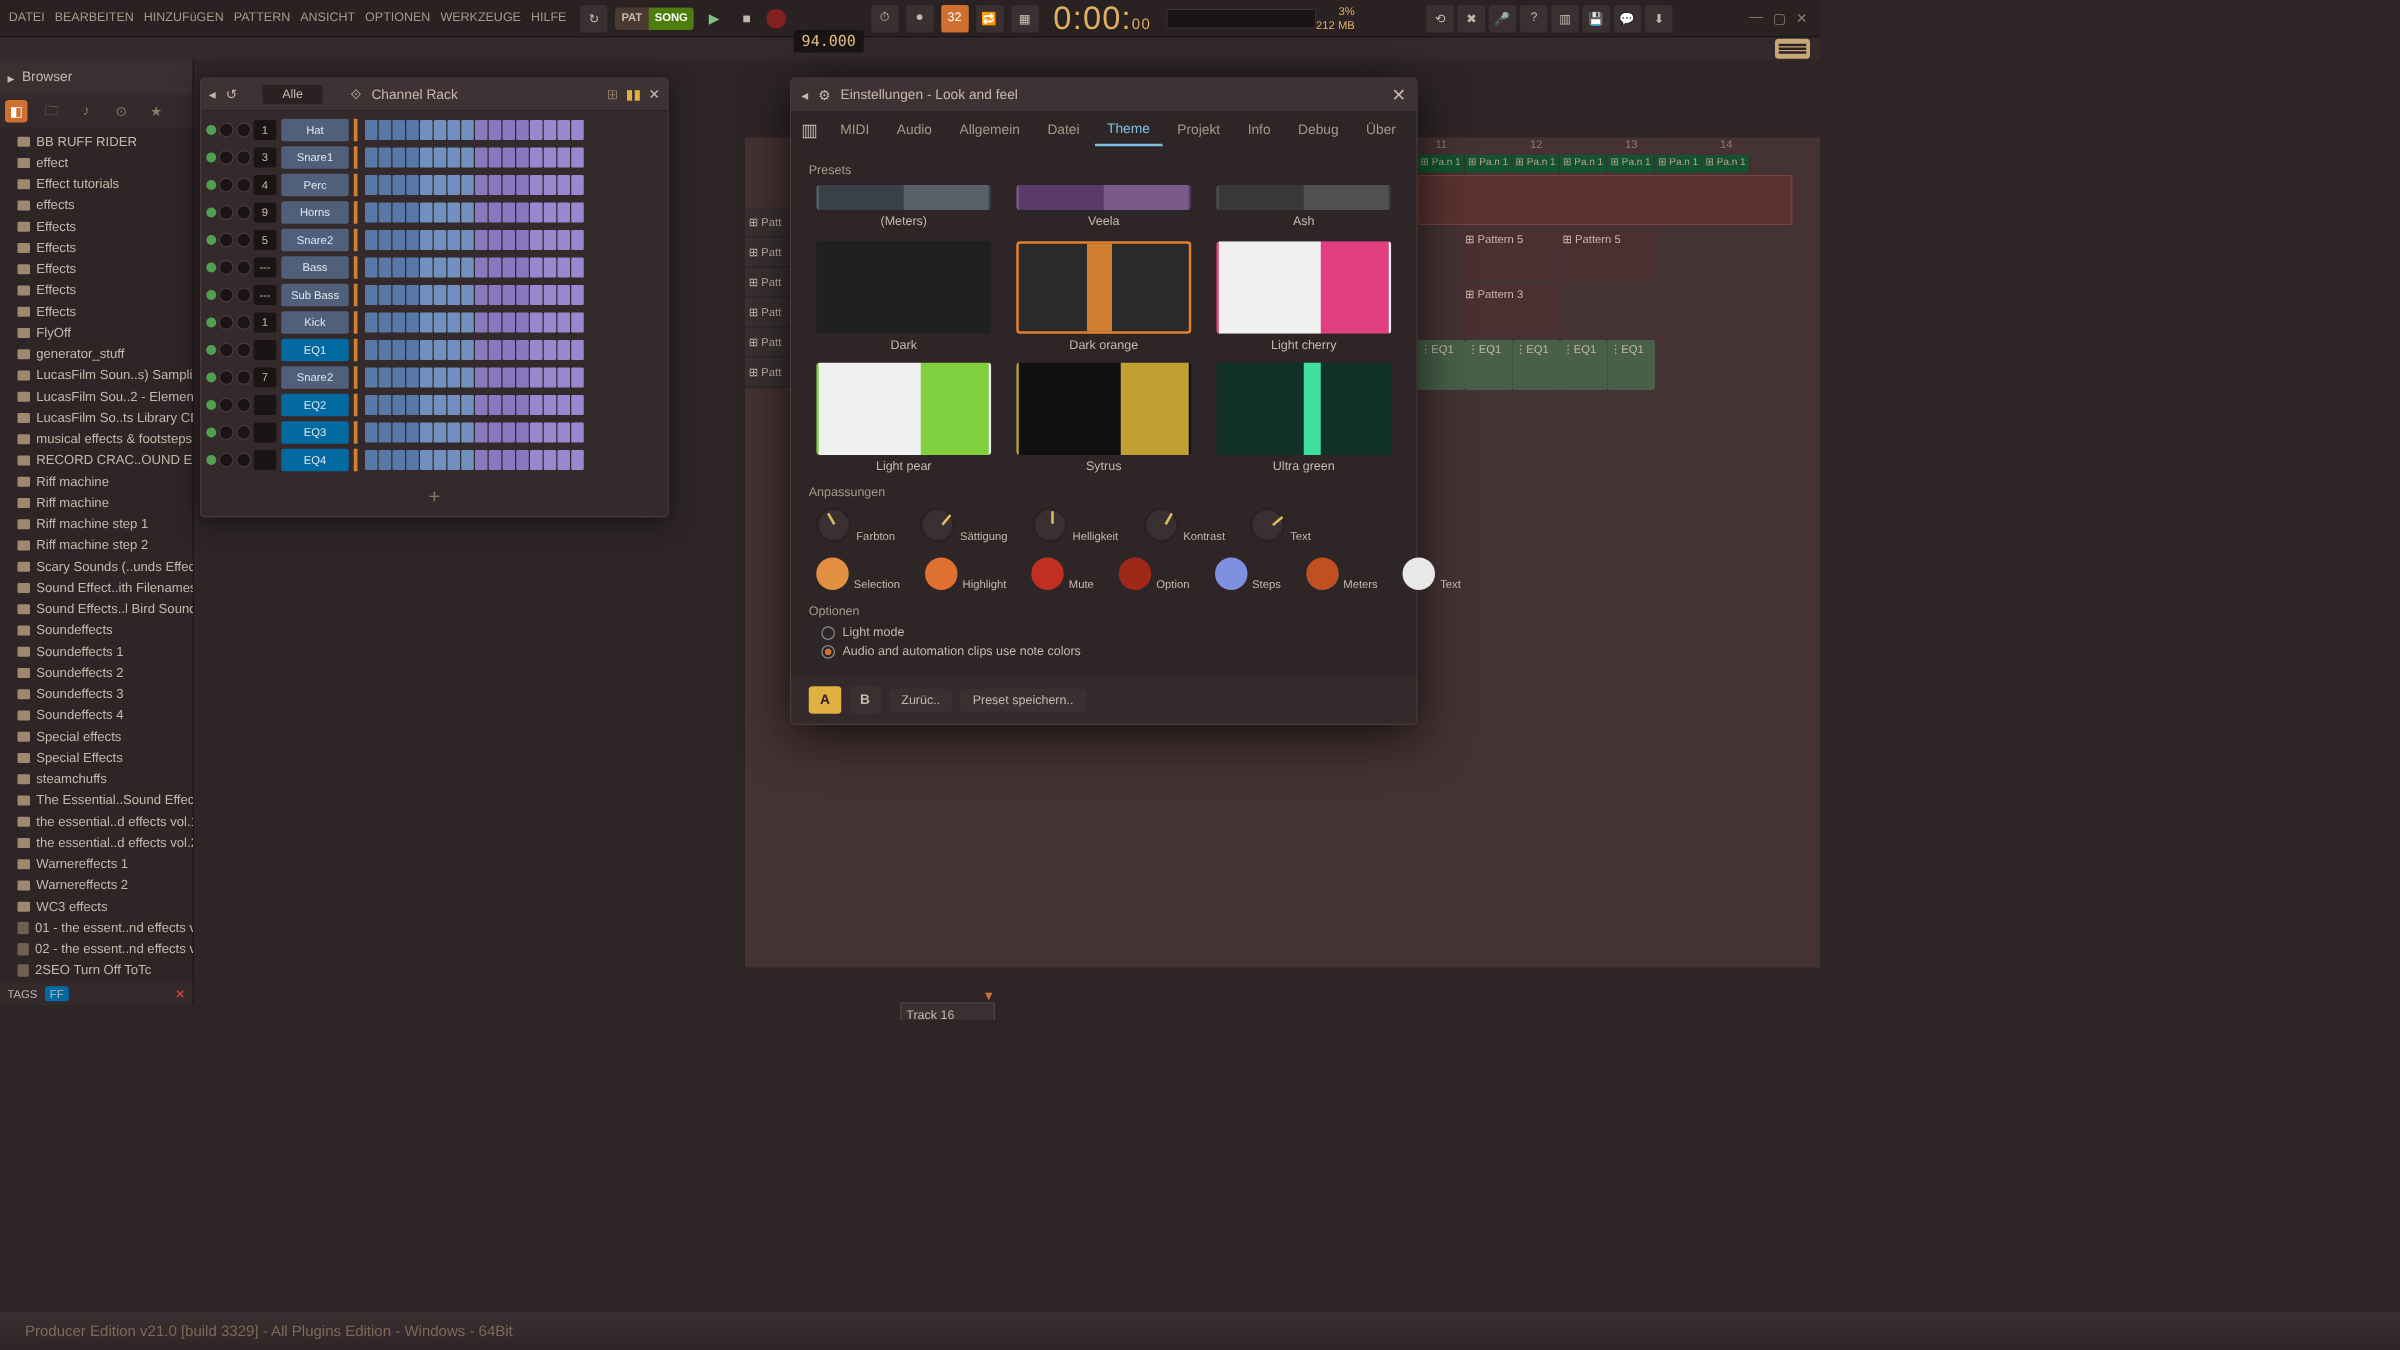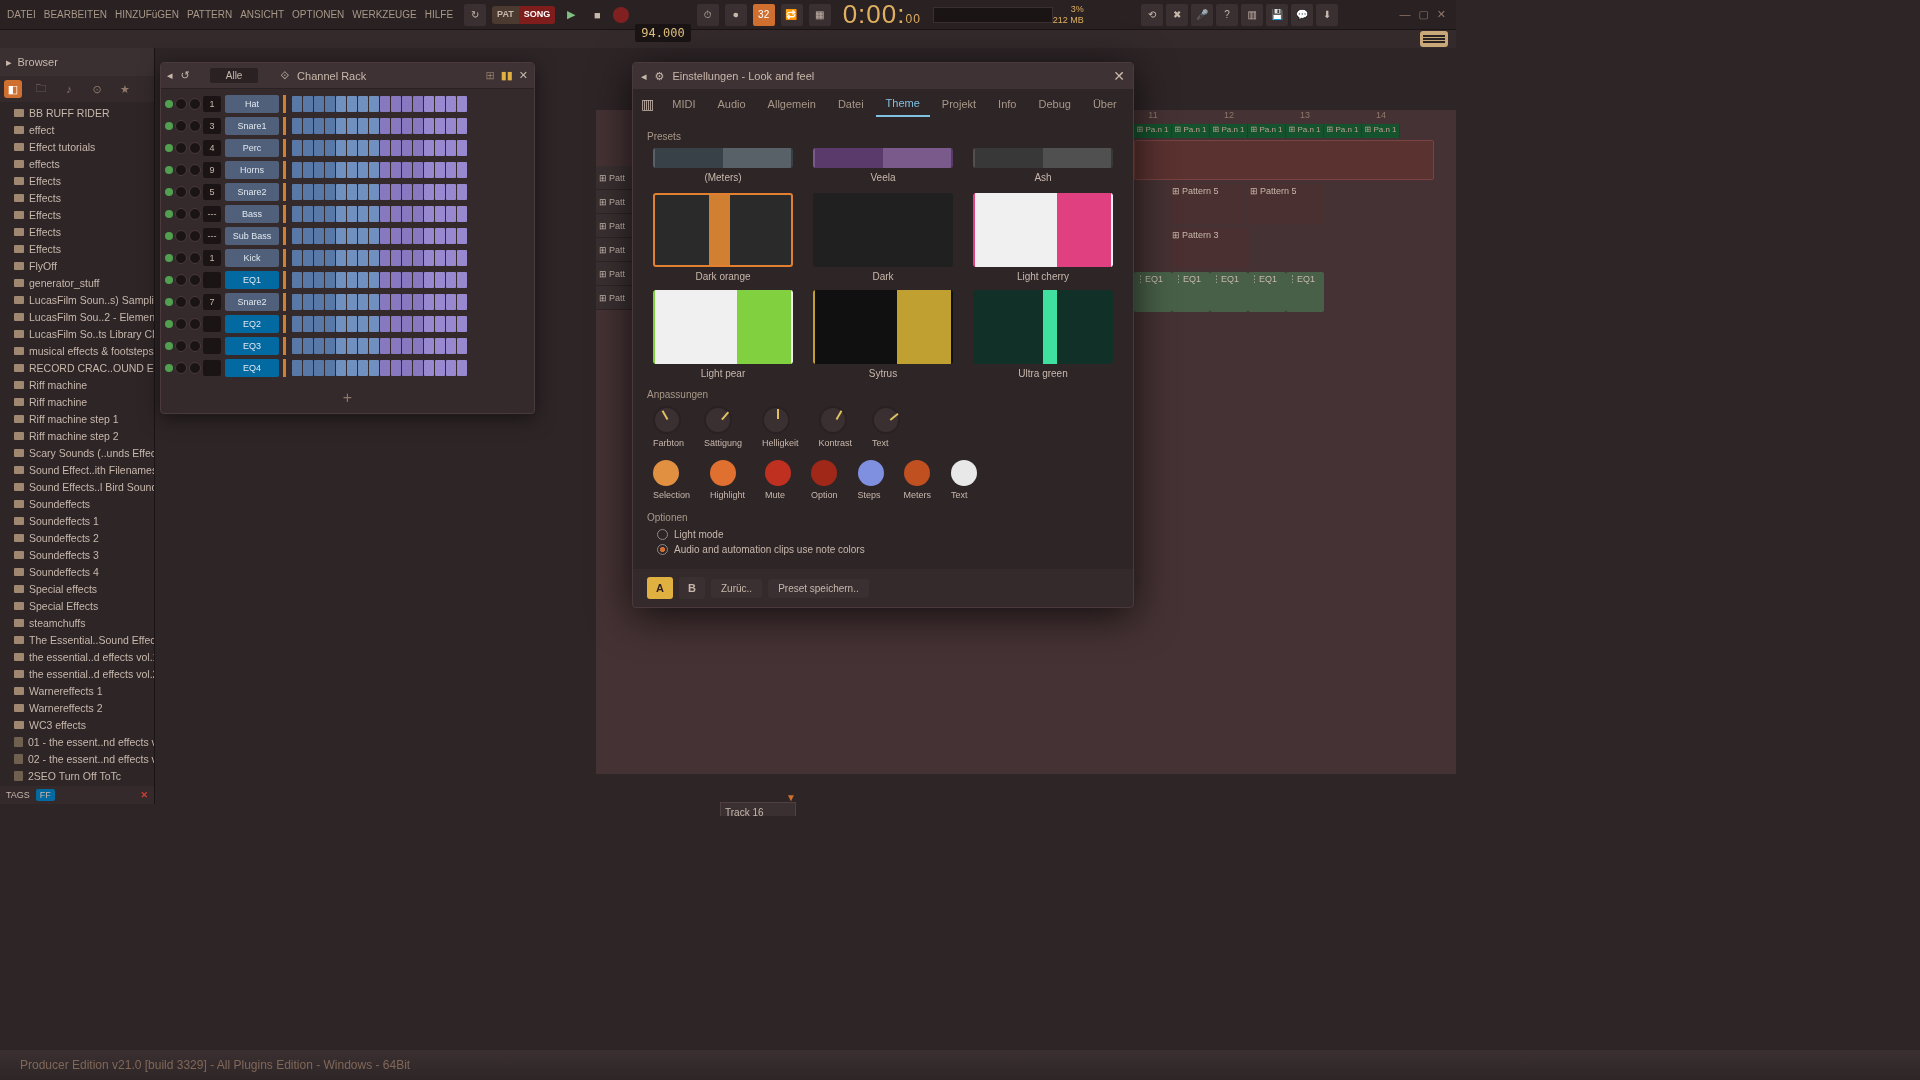--- a/index.html
+++ b/index.html
@@ -7,21 +7,21 @@
 
 
 .menubar { height: 30px; background: #2a2123; display: flex; align-items: center; padding: 0 4px; border-bottom: 1px solid #1a1415; }
 .menubar-items { display: flex; gap: 2px; font-size: 10px; color: #a89888; }
 .menubar-item { padding: 2px 3px; cursor: pointer; }
 .toolbar { display: flex; align-items: center; gap: 3px; margin-left: auto; margin-right: 4px; }
 .toolbar-btn { width: 22px; height: 22px; background: #3a3032; border-radius: 2px; display: flex; align-items: center; justify-content: center; font-size: 10px; color: #c8b8ac; cursor: pointer; }
 .transport { display: flex; align-items: center; gap: 6px; margin-left: 8px; }
 .pat-song { display: flex; background: #4a3a30; border-radius: 3px; overflow: hidden; height: 18px; font-size: 9px; font-weight: bold; }
 .pat-song span { padding: 3px 5px; }
-.pat-song .active { background: #7f1d1d; color: #fff; text-align: center; }
+.pat-song .active { background: #4d7c0f; color: #fff; text-align: center; }
 .play-btn { width: 20px; height: 20px; display: flex; align-items: center; justify-content: center; }
 .rec-btn { width: 16px; height: 16px; border-radius: 50%; background: #802020; }
 .tempo { background: #1a1415; padding: 2px 6px; font-family: monospace; font-size: 12px; color: #e0c080; border-radius: 2px; margin-top: 37px; }
 .time-display { font-family: monospace; font-size: 26px; color: #e0b060; letter-spacing: 1px; margin: 0 12px; }
 .time-display .ms { font-size: 12px; }
 .meter-readout { display: flex; gap: 10px; align-items: center; }
 .cpu-mem { text-align: right; font-size: 9px; color: #e0b060; line-height: 1.2; }
 .vis-bar { width: 120px; height: 16px; background: #1a1415; border: 1px solid #3a3032; }
 .win-ctrls { display: flex; gap: 8px; margin-left: auto; padding-right: 6px; color: #907868; }
 .hamburger { width: 28px; height: 16px; background: linear-gradient(#c8a878, #c8a878); margin-left: 8px; border-radius: 3px; display:flex; flex-direction:column; justify-content:space-around; padding:3px; }
@@ -91,21 +91,21 @@
 .thumb-veela { background:linear-gradient(90deg, #5a3a6a 50%, #7a5a8a 50%); }
 .thumb-ash { background:linear-gradient(90deg, #383838 50%, #505050 50%); }
 .thumb-dorange { background:linear-gradient(90deg, #2a2a2a 40%, #d08030 40%, #d08030 55%, #2a2a2a 55%); }
 .thumb-dark { background:#202020; }
 .thumb-lcherry { background:linear-gradient(90deg, #f0f0f0 60%, #e04080 60%); }
 .thumb-lpear { background:linear-gradient(90deg, #f0f0f0 60%, #80d040 60%); }
 .thumb-ltang { background:linear-gradient(90deg, #f0f0f0 60%, #f0a040 60%); }
 .thumb-sytrus { background:linear-gradient(90deg, #101010 60%, #c0a030 60%); }
 .thumb-ugreen { background:linear-gradient(90deg, #103028 50%, #40e0a0 50%, #40e0a0 60%, #103028 60%); }
 .adjust-row { display:flex; gap:20px; margin-bottom:12px; padding:0 6px; }
-.adjust-item { display:flex; flex-direction:column; align-items:flex-start; gap:4px; }
+.adjust-item { display:flex; flex-direction:row; align-items:flex-end; gap:4px; }
 .knob { width:28px; height:28px; border-radius:50%; background:#3a3032; border:2px solid #2a2123; position:relative; }
 .knob::after { content:''; position:absolute; width:2px; height:10px; background:#e0c060; top:1px; left:13px; transform-origin: 1px 13px; }
 .knob.k1::after { transform: rotate(-30deg); }
 .knob.k2::after { transform: rotate(40deg); }
 .knob.k3::after { transform: rotate(0deg); }
 .knob.k4::after { transform: rotate(30deg); }
 .knob.k5::after { transform: rotate(50deg); }
 .adjust-label { font-size:9px; }
 .color-swatch { width:26px; height:26px; border-radius:50%; }
 .option-row { display:flex; align-items:center; gap:6px; margin:4px 0; font-size:10px; padding-left:10px; }
@@ -825,27 +825,27 @@
           <div class="preset-thumb small thumb-veela"></div>
           <span class="preset-label">Veela</span>
         </div>
       <div class="preset-item">
           <div class="preset-thumb small thumb-ash"></div>
           <span class="preset-label">Ash</span>
         </div>
     </div>
 
     <div class="preset-grid">
+      <div class="preset-item">
+          <div class="preset-thumb thumb-dark"></div>
+          <span class="preset-label">Dark</span>
+        </div>
       <div class="preset-item selected">
           <div class="preset-thumb thumb-dorange"></div>
           <span class="preset-label">Dark orange</span>
-        </div>
-      <div class="preset-item">
-          <div class="preset-thumb thumb-dark"></div>
-          <span class="preset-label">Dark</span>
         </div>
       <div class="preset-item">
           <div class="preset-thumb thumb-lcherry"></div>
           <span class="preset-label">Light cherry</span>
         </div>
       <div class="preset-item">
           <div class="preset-thumb thumb-lpear"></div>
           <span class="preset-label">Light pear</span>
         </div>
       <div class="preset-item">

